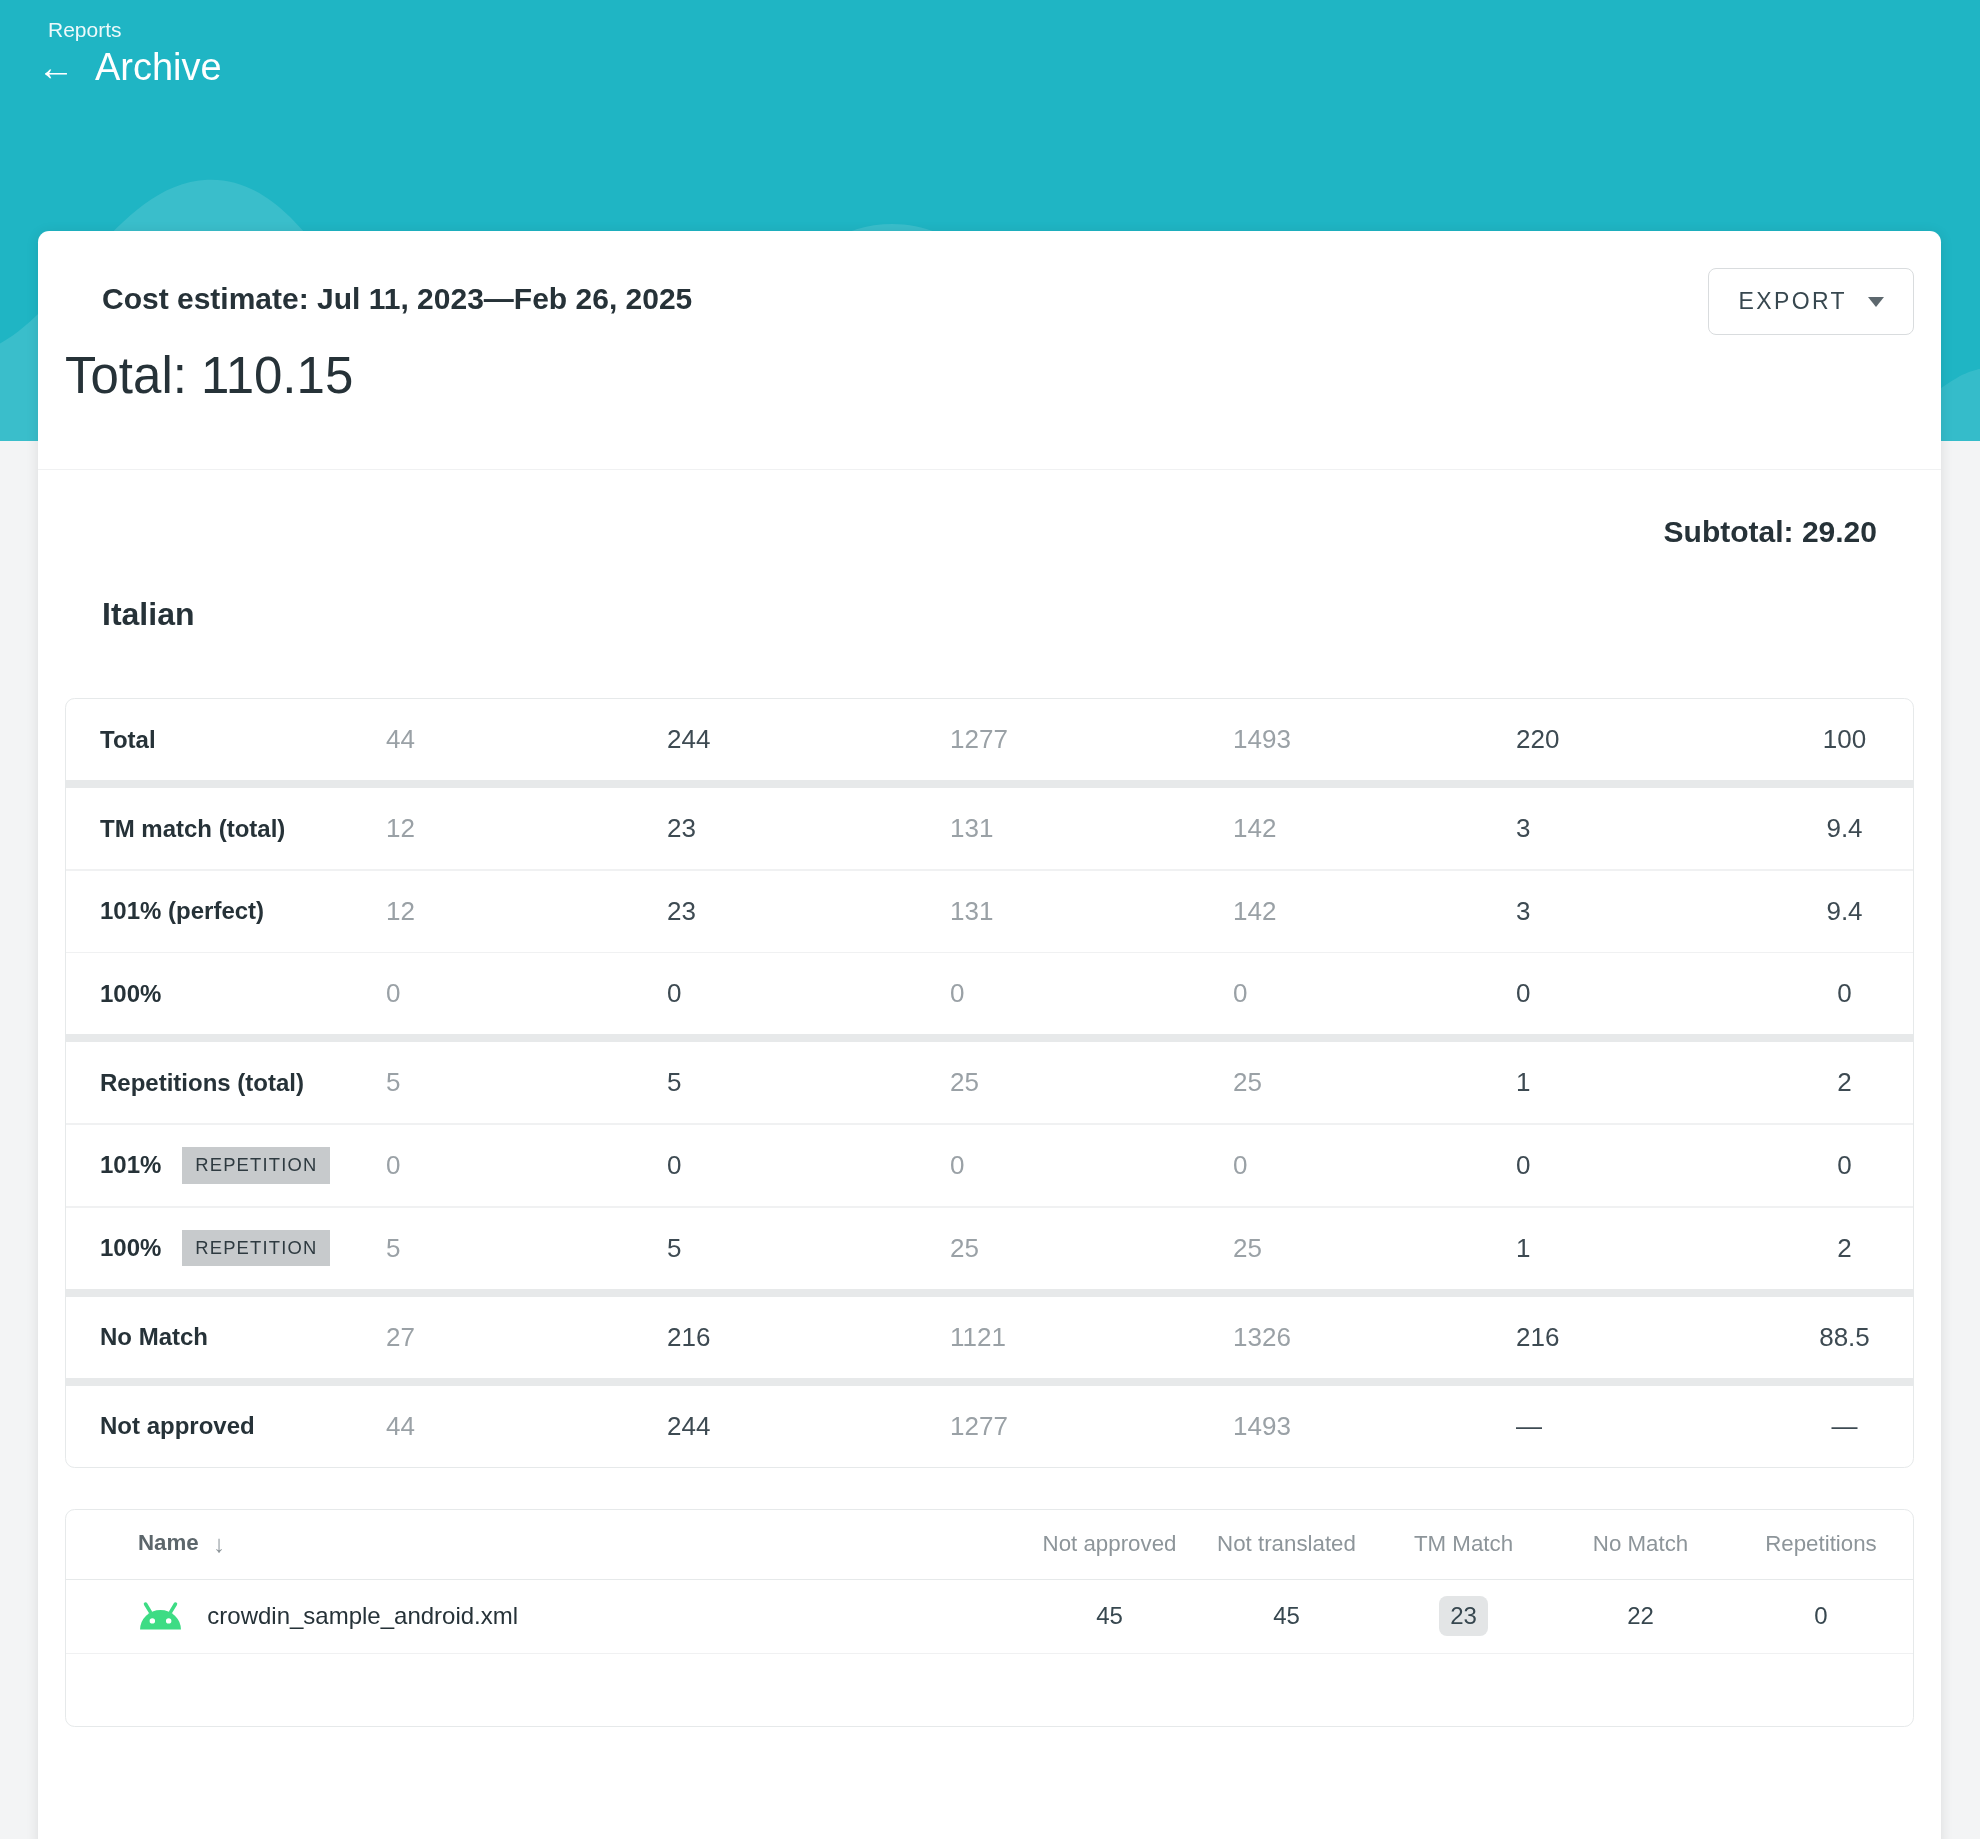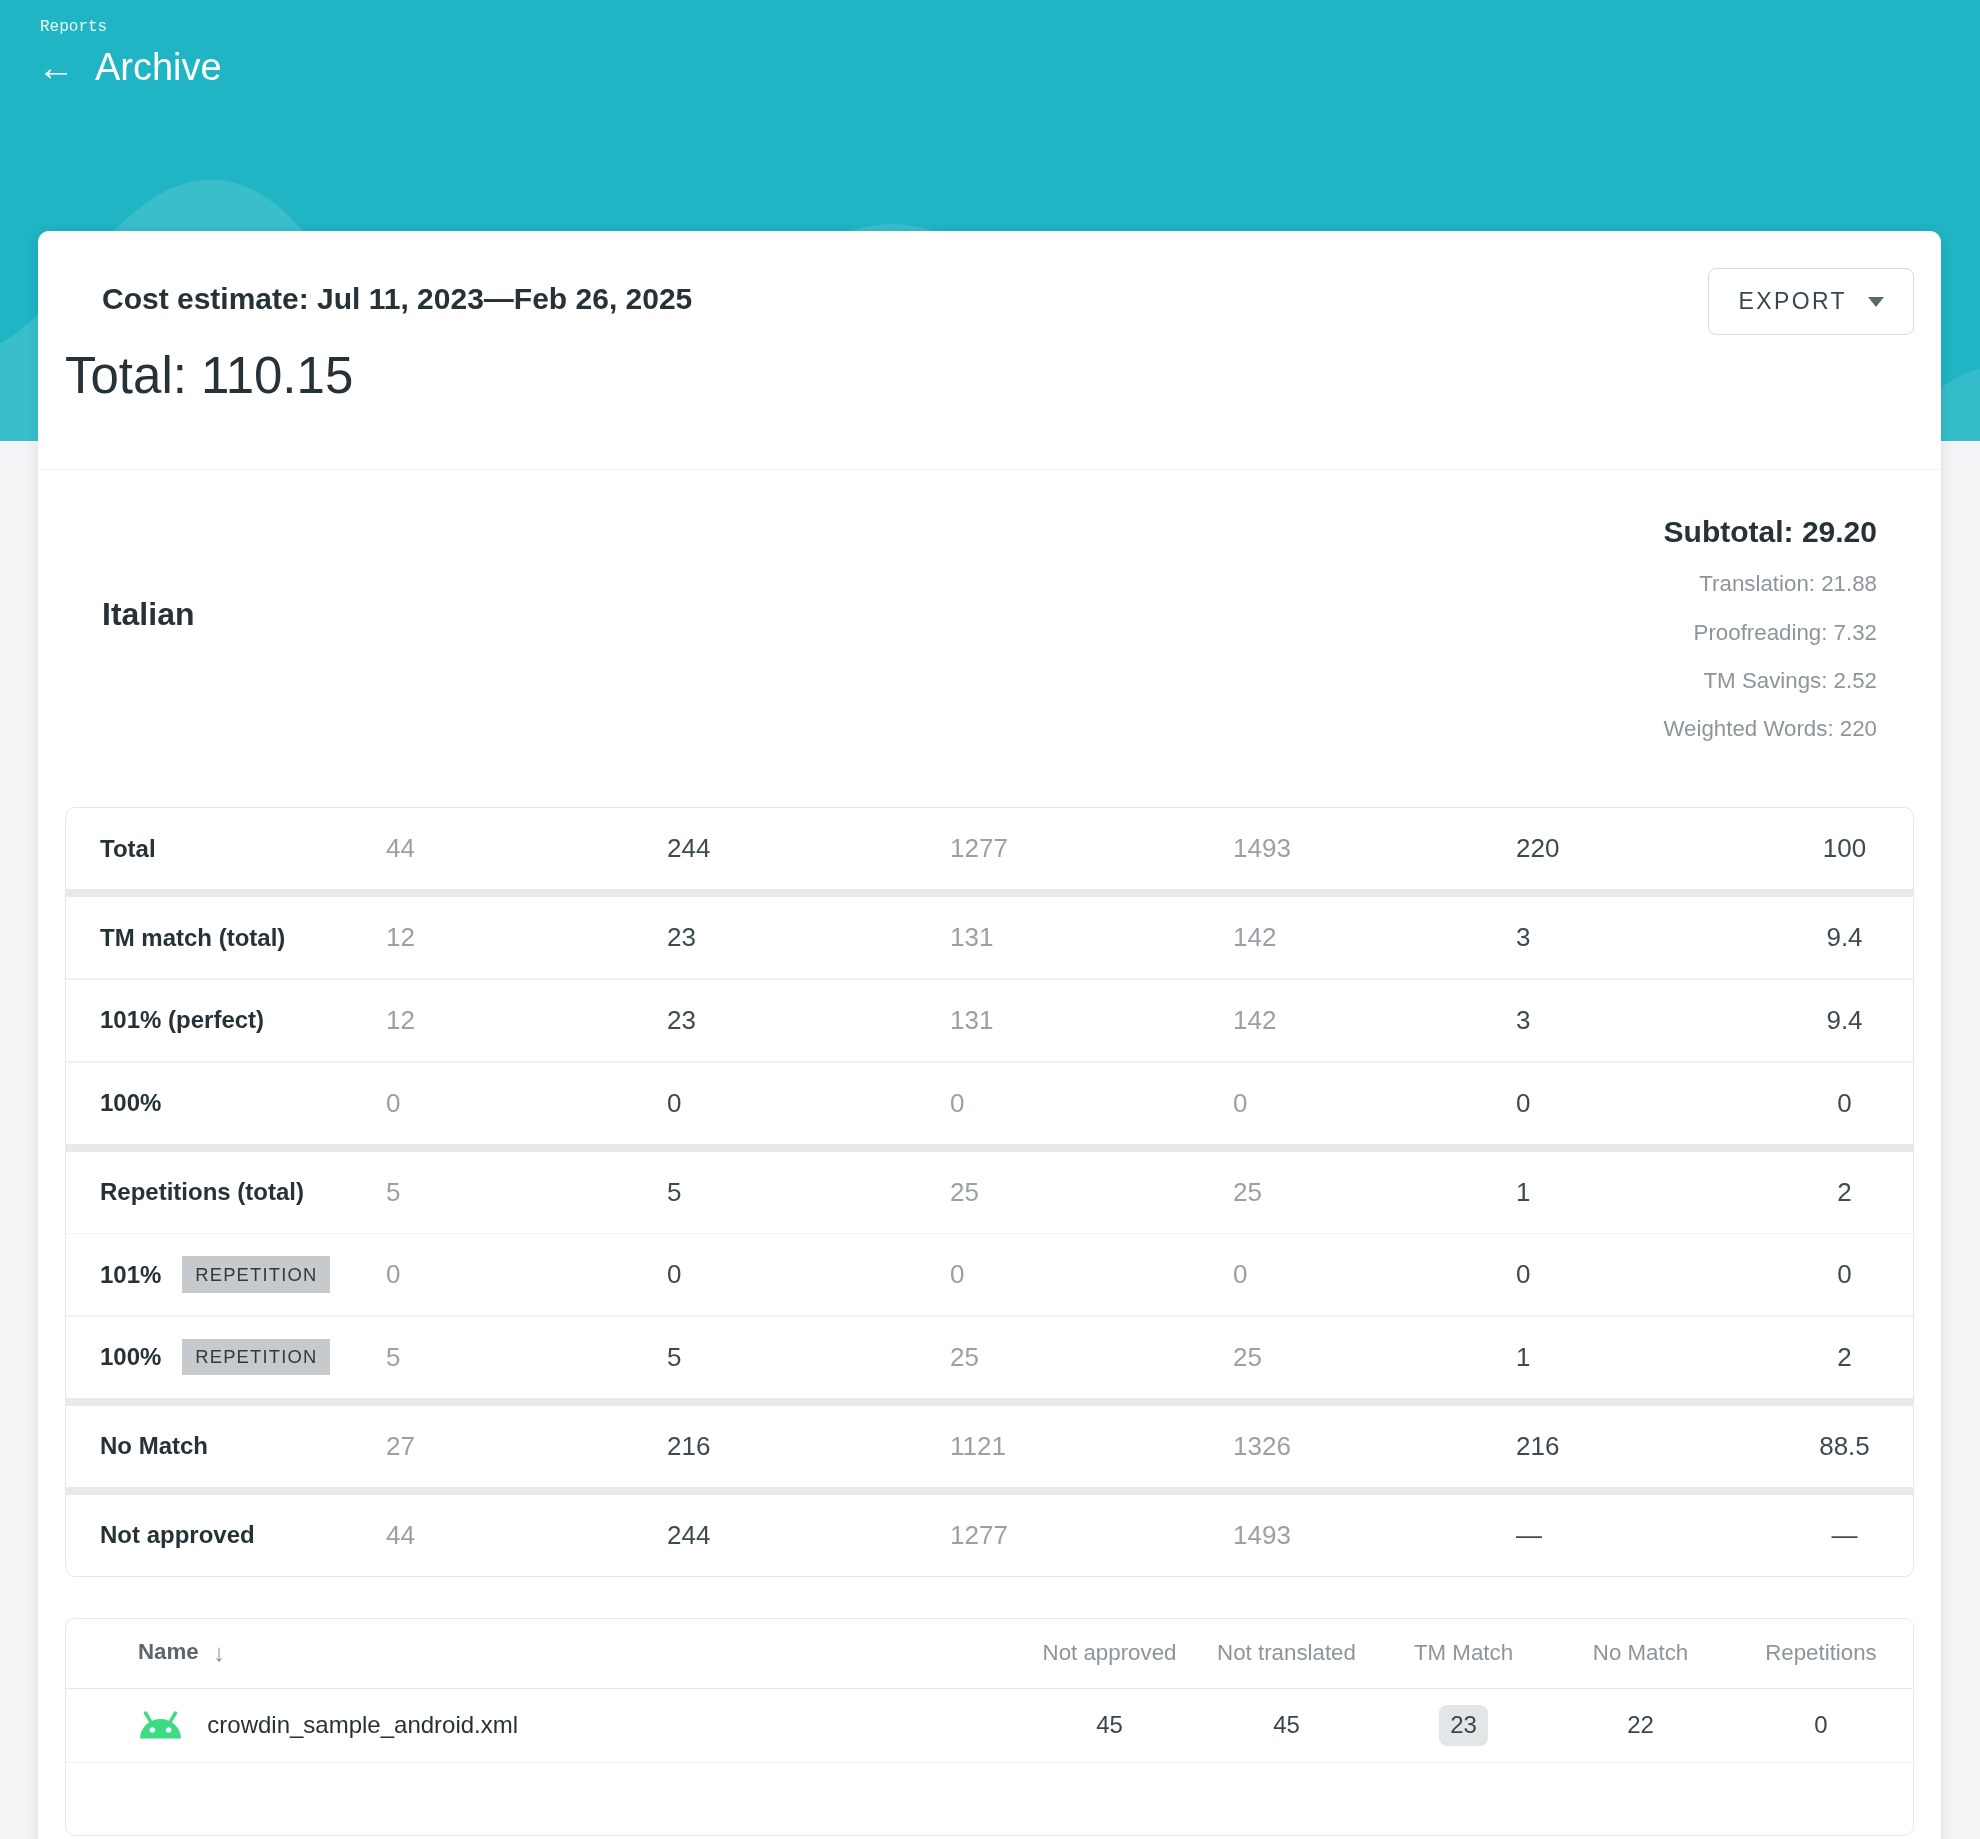--- a/index.html
+++ b/index.html
@@ -19,21 +19,21 @@
   }
   *{margin:0;padding:0;box-sizing:border-box;}
   html,body{width:1980px;height:1840px;}
   body{
     position:relative;overflow:hidden;background:var(--page-bg);
     font-family:"Liberation Sans",sans-serif;color:var(--text-dark);
   }
   
   .hero{position:absolute;top:0;left:0;width:1980px;height:441px;background:var(--accent);overflow:hidden;}
   .hero svg{position:absolute;bottom:0;left:0;}
-  .breadcrumb{position:absolute;top:17.6px;left:40px;font-size:16px;color:rgba(255,255,255,.92);z-index:3;font-family:Liberation Mono, monospace;}
+  .breadcrumb{position:absolute;top:17.6px;left:48px;font-size:21px;color:rgba(255,255,255,.92);z-index:3;}
   .page-title{position:absolute;top:46px;left:34px;display:flex;align-items:center;gap:17.6px;color:#fff;font-size:38px;z-index:3;}
   .back-arrow{font-size:37px;line-height:1;cursor:pointer;padding:3.2px;}
   
   .card{
     position:absolute;top:231px;left:38px;width:1903px;height:1660px;
     background:#fff;border-radius:11.2px;box-shadow:0 2.4px 12.8px rgba(0,0,0,.10);z-index:2;
   }
   .card-top{padding:37px 27px 0;border-bottom:1.6px solid var(--sep-thin);}
   .top-row{display:flex;justify-content:space-between;align-items:flex-start;}
   .cost-title{font-size:30px;font-weight:700;color:var(--text-dark);padding-left:37px;padding-top:14.4px;}
@@ -102,26 +102,20 @@
         <span class="caret-down"></span>
       </button>
     </div>
     <div class="grand-total">Total: 110.15</div>
   </div>
 
   <div class="lang-section">
     <div class="lang-name">Italian</div>
     <div class="subtotals">
       <div class="subtotal">Subtotal: 29.20</div>
-      <div id="subtotal-details">
-          <div class="subtotal-detail">Translation: 21.88</div>
-          <div class="subtotal-detail">Proofreading: 7.32</div>
-          <div class="subtotal-detail">TM Savings: 2.52</div>
-          <div class="subtotal-detail">Weighted Words: 220</div>
-        </div>
     </div>
   </div>
 
   <div class="table-shell">
     <div id="cat-body">
         <div class="cat-grid cat-row">
           <div class="cat-label">
             <span>Total</span>
           </div>
           <div class="cat-val">44</div>

